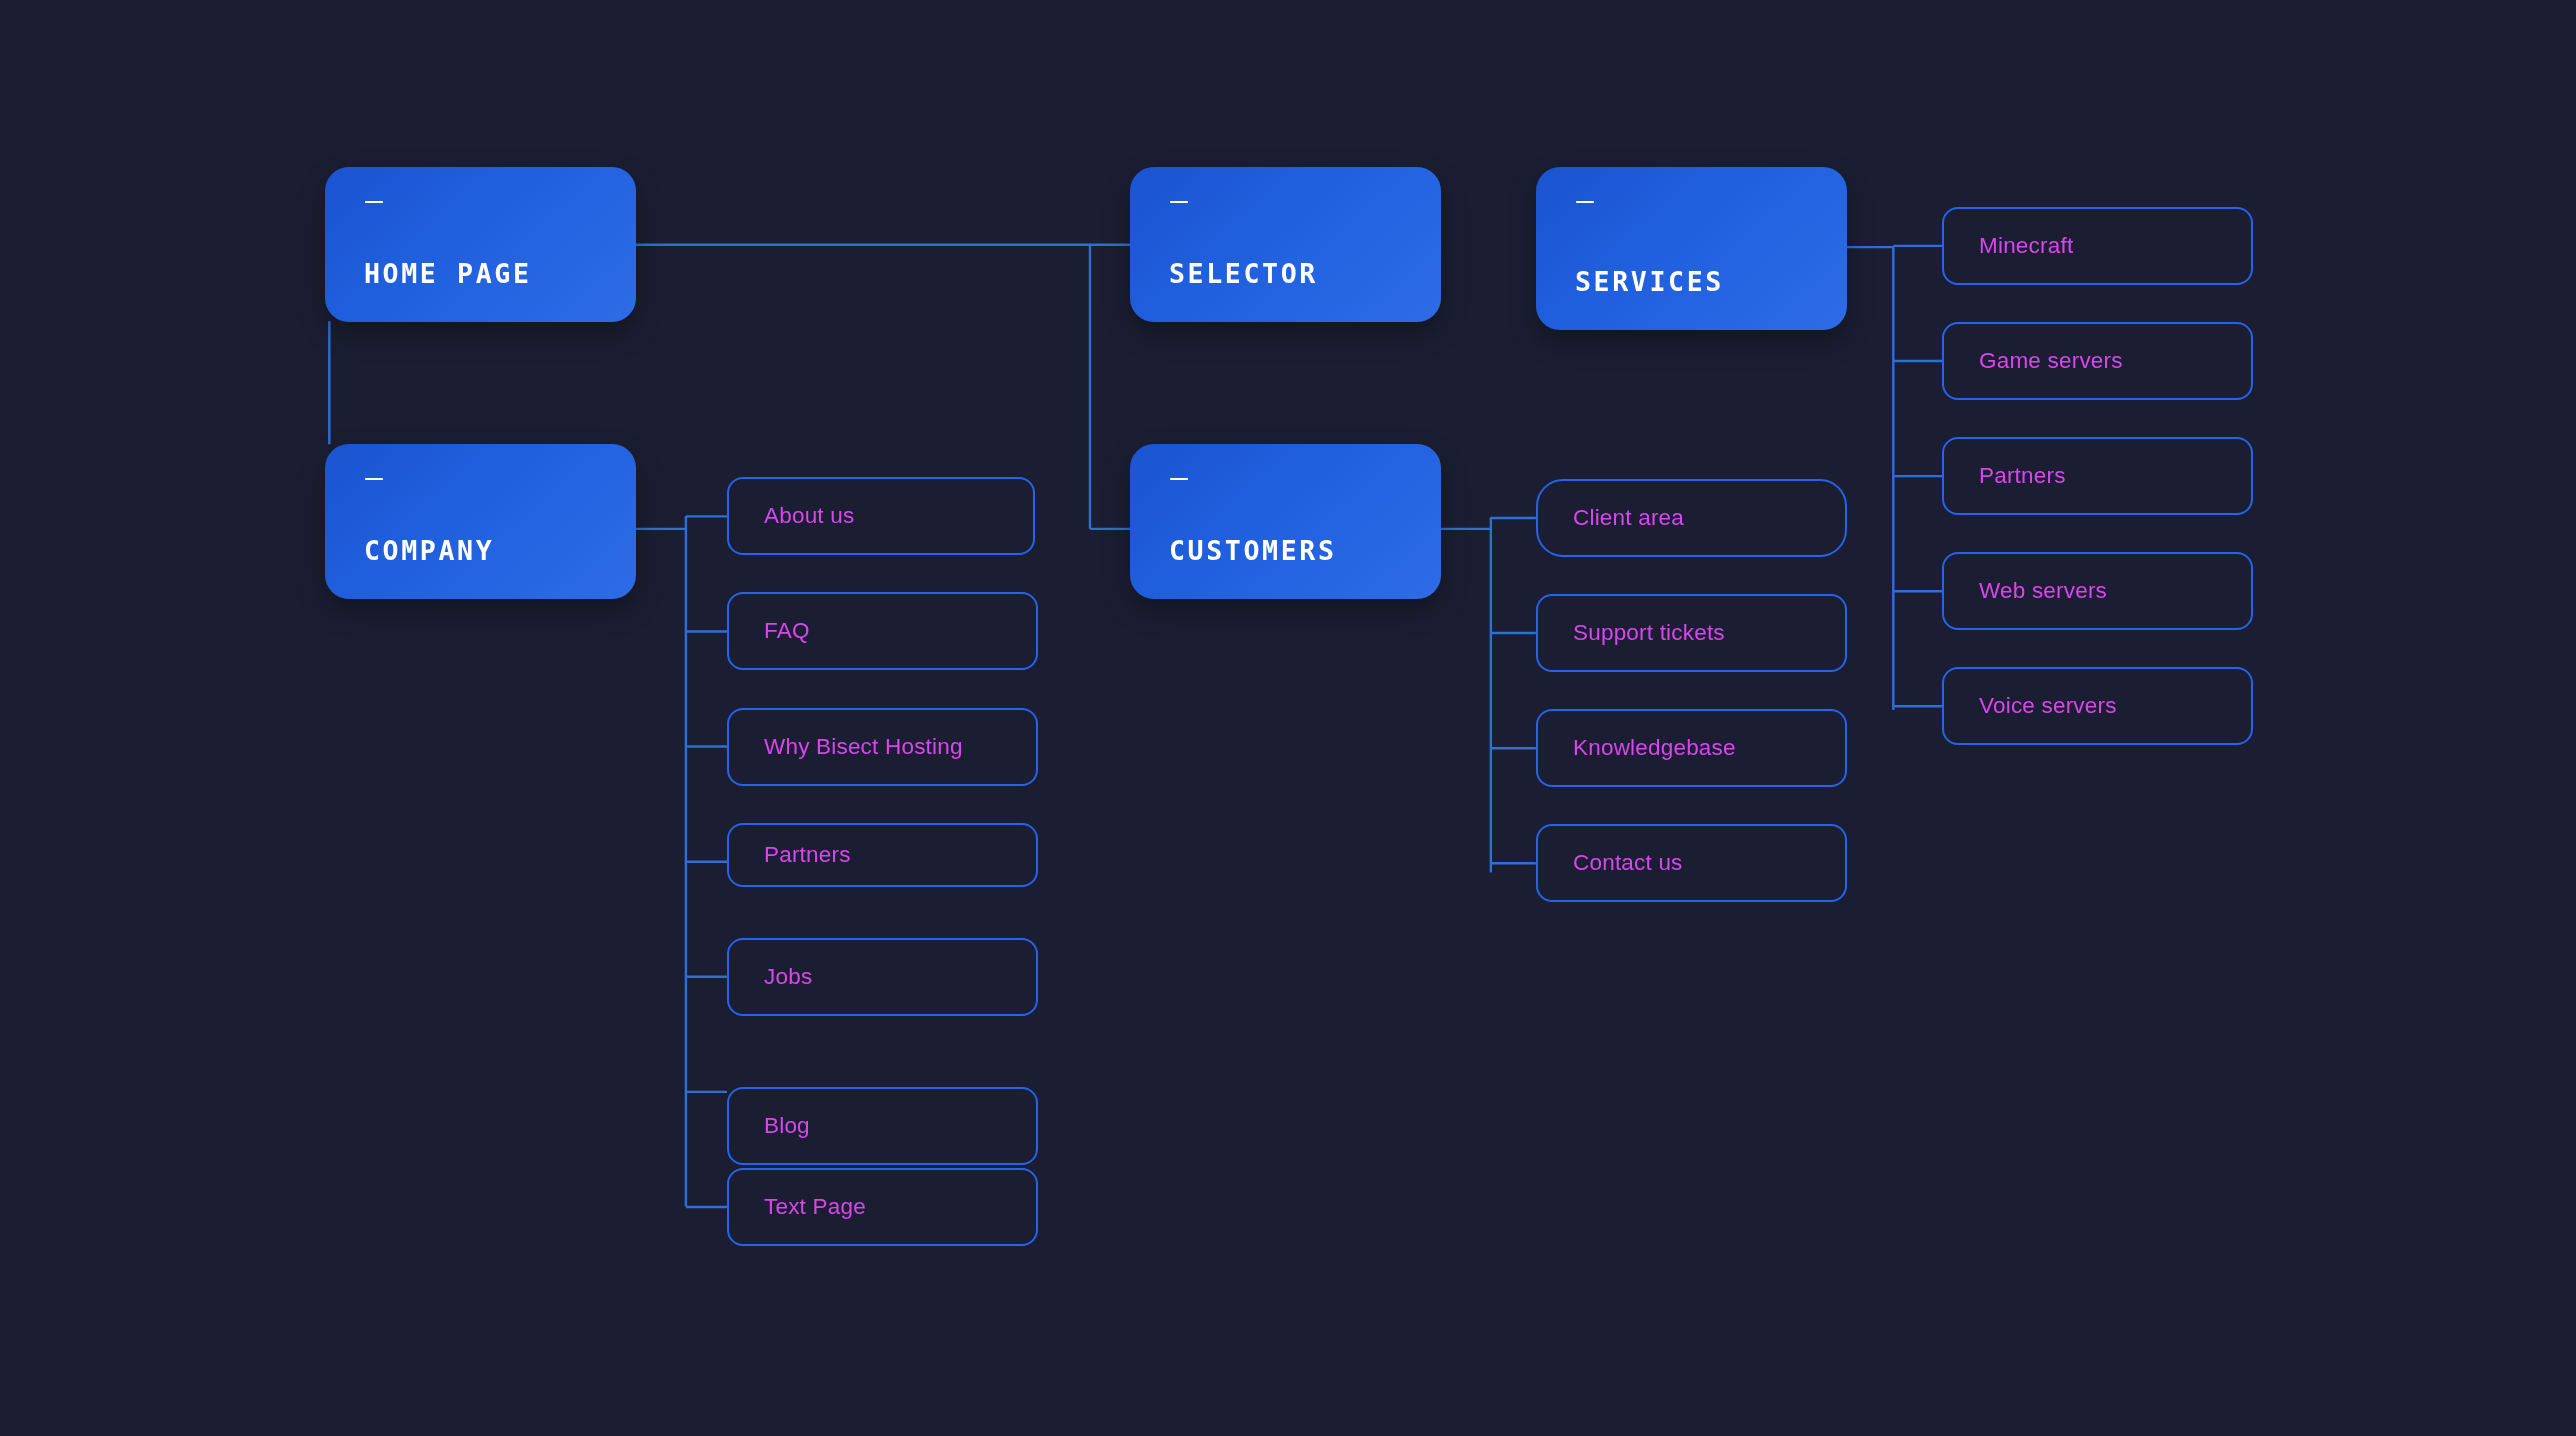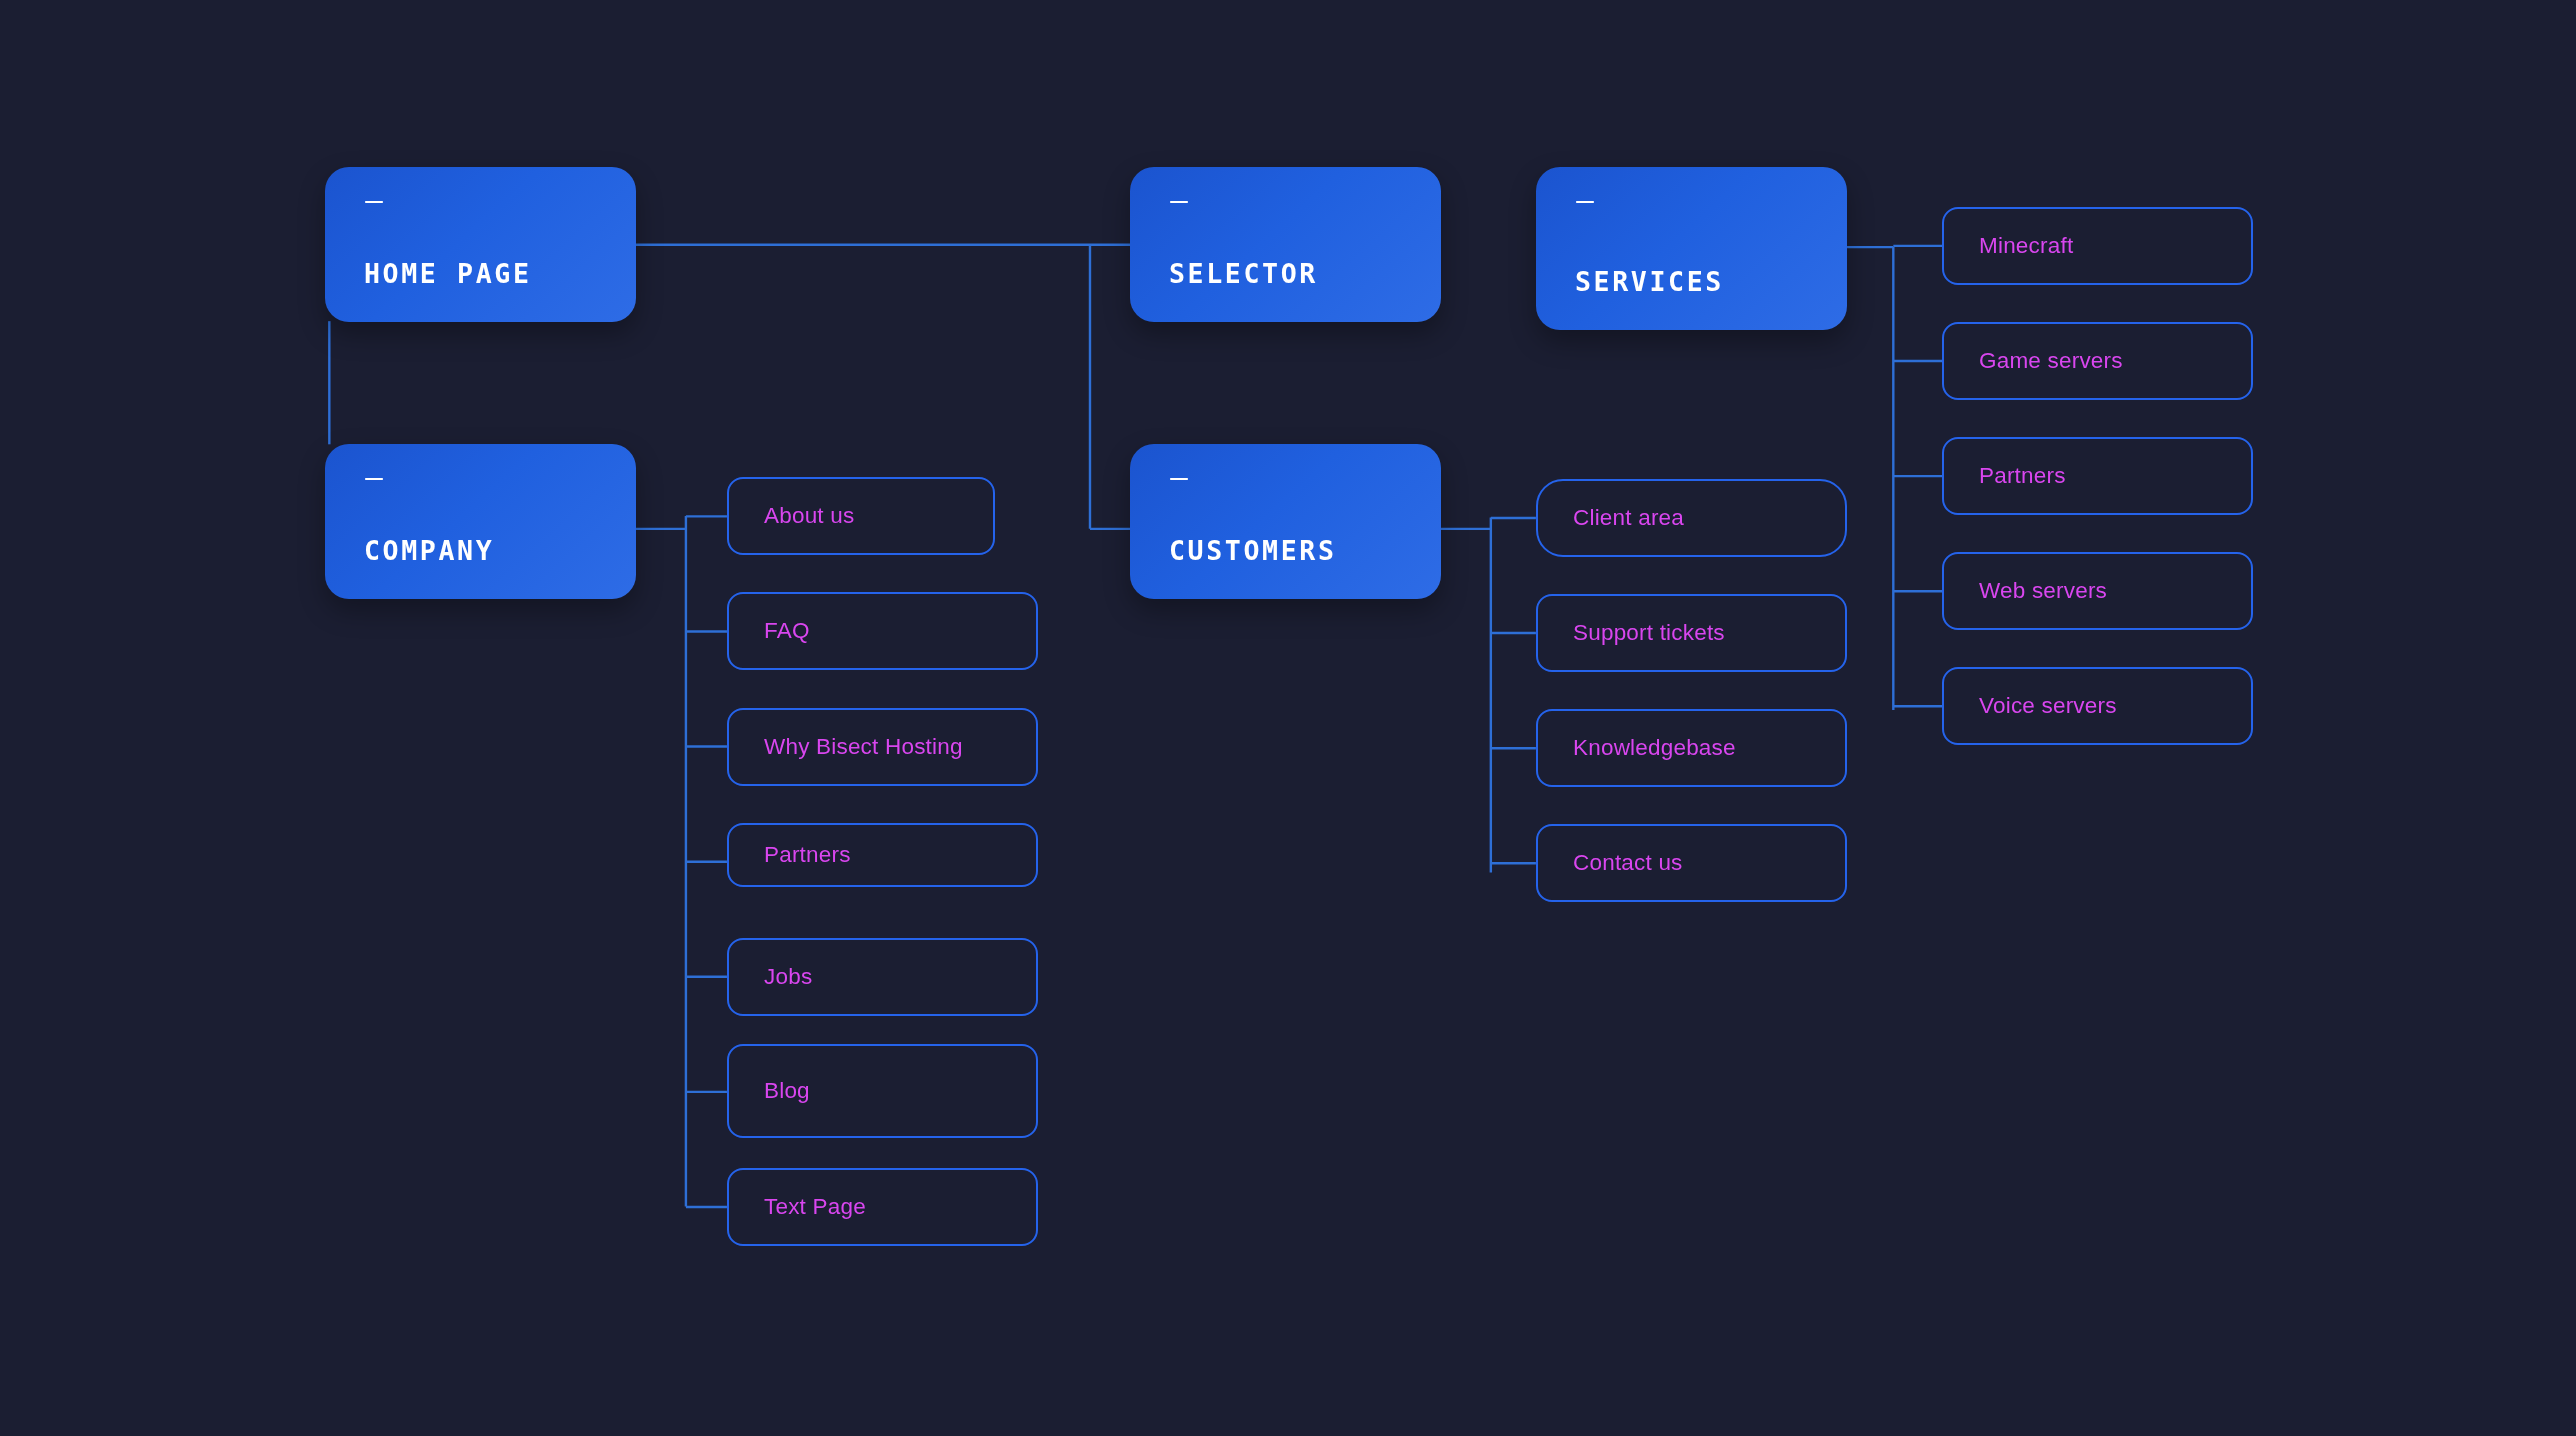--- a/index.html
+++ b/index.html
@@ -135,36 +135,36 @@
         <span class="hub-title">SELECTOR</span>
       </div>
       <div class="hub" style="left: 1130px; top: 444px; width: 311px; height: 155px;">
         <span class="dash"></span>
         <span class="hub-title">CUSTOMERS</span>
       </div>
       <div class="hub" style="left: 1536px; top: 167px; width: 311px; height: 163px;">
         <span class="dash"></span>
         <span class="hub-title">SERVICES</span>
       </div>
-      <div class="leaf" style="left: 727px; top: 477px; width: 268px; height: 78px;">
+      <div class="leaf" style="left: 727px; top: 477px; width: 308px; height: 78px;">
         <span class="leaf-title">About us</span>
       </div>
       <div class="leaf" style="left: 727px; top: 592px; width: 311px; height: 78px;">
         <span class="leaf-title">FAQ</span>
       </div>
       <div class="leaf" style="left: 727px; top: 708px; width: 311px; height: 78px;">
         <span class="leaf-title">Why Bisect Hosting</span>
       </div>
       <div class="leaf" style="left: 727px; top: 823px; width: 311px; height: 64px;">
         <span class="leaf-title">Partners</span>
       </div>
       <div class="leaf" style="left: 727px; top: 938px; width: 311px; height: 78px;">
         <span class="leaf-title">Jobs</span>
       </div>
-      <div class="leaf" style="left: 727px; top: 1044px; width: 311px; height: 94px;">
+      <div class="leaf" style="left: 727px; top: 1087px; width: 311px; height: 78px;">
         <span class="leaf-title">Blog</span>
       </div>
       <div class="leaf" style="left: 727px; top: 1168px; width: 311px; height: 78px;">
         <span class="leaf-title">Text Page</span>
       </div>
       <div class="leaf" style="left: 1536px; top: 479px; width: 311px; height: 78px; border-radius: 27px;">
         <span class="leaf-title">Client area</span>
       </div>
       <div class="leaf" style="left: 1536px; top: 594px; width: 311px; height: 78px;">
         <span class="leaf-title">Support tickets</span>

